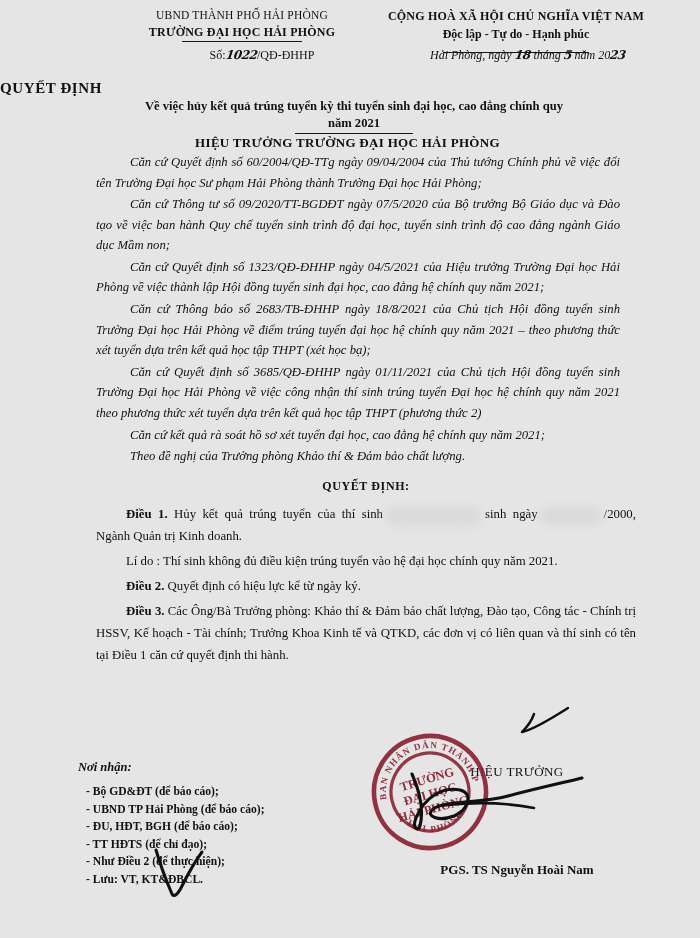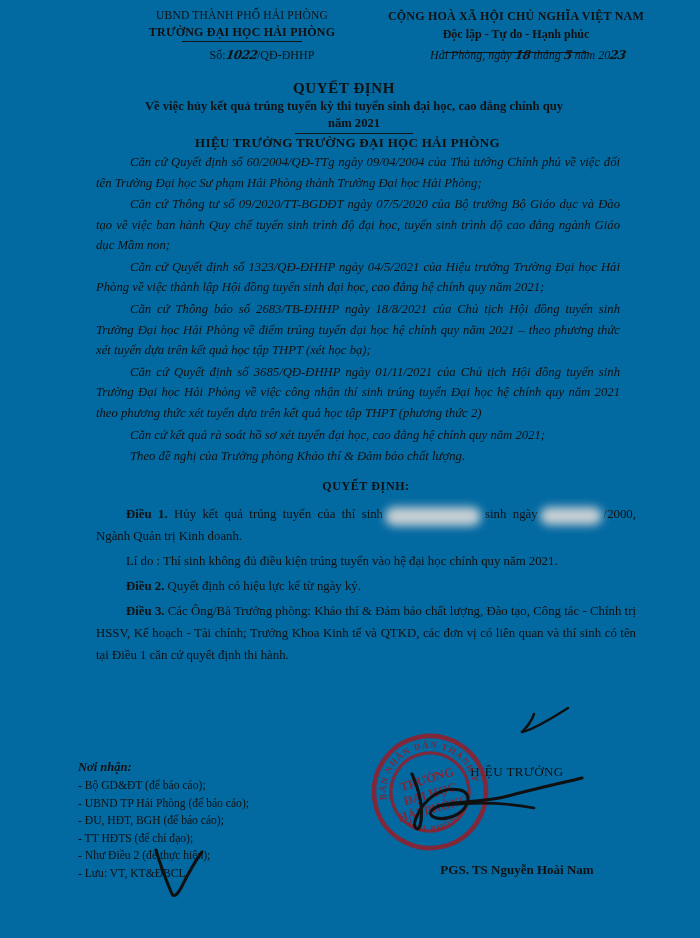--- a/index.html
+++ b/index.html
@@ -14,21 +14,21 @@
     position: relative;
     overflow: hidden;
     font-family: "Liberation Serif", "DejaVu Serif", serif;
     color: #111111;
     -webkit-font-smoothing: antialiased;
   }
 
   .page {
     position: absolute;
     inset: 0;
-    background: #0369a1;
+    background: #e5e5e5;
   }
 
   
   .header {
     position: absolute;
     top: 8px;
     left: 0;
     right: 0;
     display: flex;
     align-items: flex-start;
@@ -104,21 +104,20 @@
     transform: skewX(-8deg);
     display: inline-block;
   }
 
   
   .doc-title {
     position: absolute;
     top: 80px;
     left: 0;
     right: 12px;
-    text-align: center;
     font-size: 15px;
     font-weight: bold;
     letter-spacing: .6px;
   }
   .doc-subtitle {
     position: absolute;
     top: 98px;
     left: 60px;
     right: 52px;
     text-align: center;
@@ -213,21 +212,21 @@
     font-weight: bold;
     font-style: italic;
     margin-bottom: 2px;
   }
   .recipients li {
     list-style: none;
     font-size: 11.6px;
     line-height: 1.52;
     white-space: nowrap;
   }
-  .recipients ul { margin: 0; padding: 0; }
+  .recipients ul { margin: 8px; padding: 0; font-weight: bold; }
 
   .signature {
     position: absolute;
     left: 392px;
     top: 4px;
     width: 250px;
     text-align: center;
   }
   .sig-title {
     font-size: 13px;

